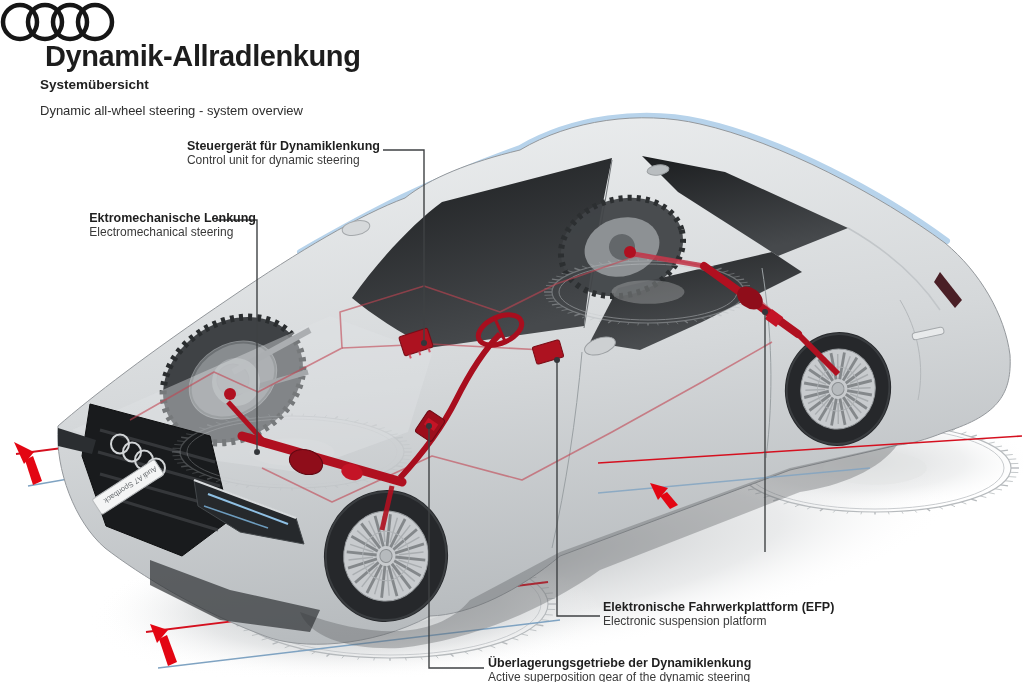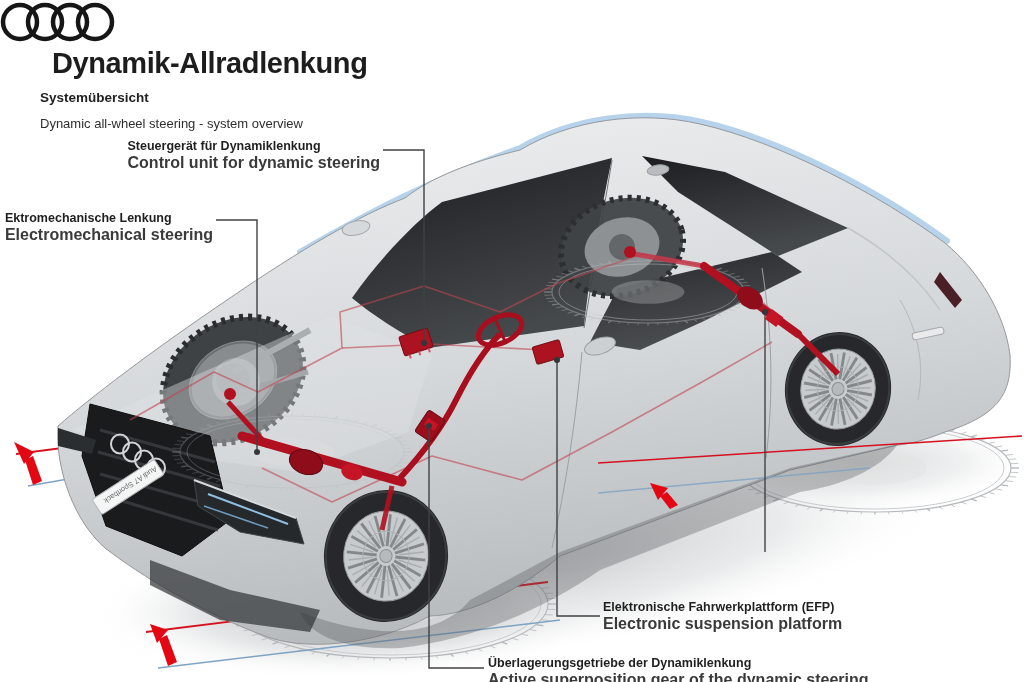--- a/index.html
+++ b/index.html
@@ -1,29 +1,29 @@
 <!DOCTYPE html>
 <html><head>
 <meta charset="utf-8">
 <style>
   html,body{margin:0;padding:0;background:#fff;}
   .stage{position:relative;width:1024px;height:682px;overflow:hidden;background:#ffffff;
          font-family:"Liberation Sans",sans-serif;}
   .stage svg{position:absolute;left:0;top:0;}
   .header{position:absolute;left:40px;top:36px;color:#1d1d1d;}
-  .header h1{margin:12px;font-size:29px;font-weight:bold;letter-spacing:-0.4px;line-height:1.05;}
+  .header h1{margin:5px;font-size:29px;font-weight:bold;letter-spacing:-0.4px;line-height:1.05;}
   .header .sub-de{margin-top:6px;font-size:13.5px;font-weight:bold;color:#222;}
   .header .sub-en{margin-top:11px;font-size:13px;color:#2e2e2e;}
   .logo{position:absolute;left:852px;top:13px;width:116px;height:44px;}
   .co{position:absolute;font-size:12.5px;line-height:1.16;color:#1f1f1f;white-space:nowrap;}
   .co .de{font-weight:bold;}
-  .co .en{font-size:16px;font-weight:bold;color:#3a3a3a;}
+  .co .en{font-size:12px;font-weight:normal;color:#3a3a3a;}
   .co.right{text-align:left;}
   .co0{right:644px;top:139px;}
-  .co1{right:811px;top:211px;}
+  .co1{right:768px;top:211px;}
   .co2{left:769px;top:550px;}
   .co3{left:603px;top:600px;}
   .co4{left:488px;top:656px;}
 </style>
 </head>
 <body>
 
 <div class="stage">
 
 <svg width="1024" height="682" viewBox="0 0 1024 682">

